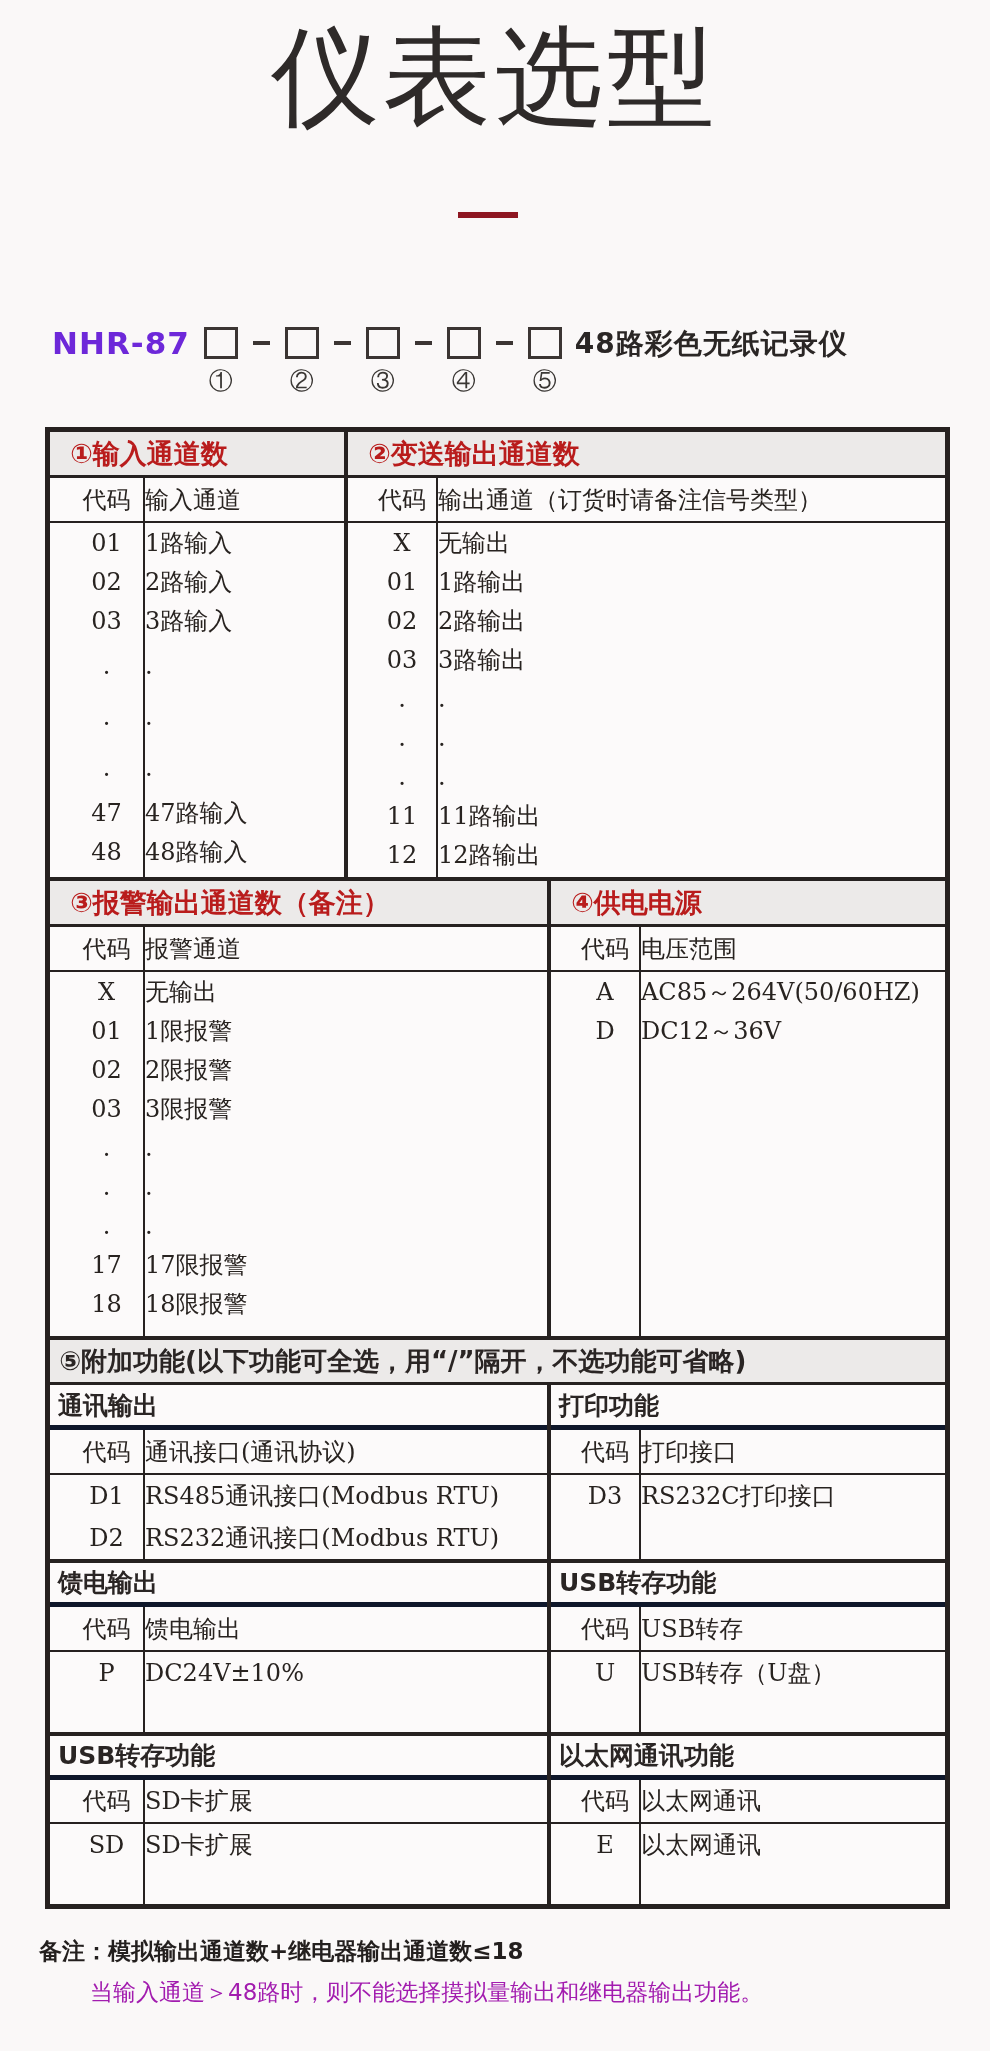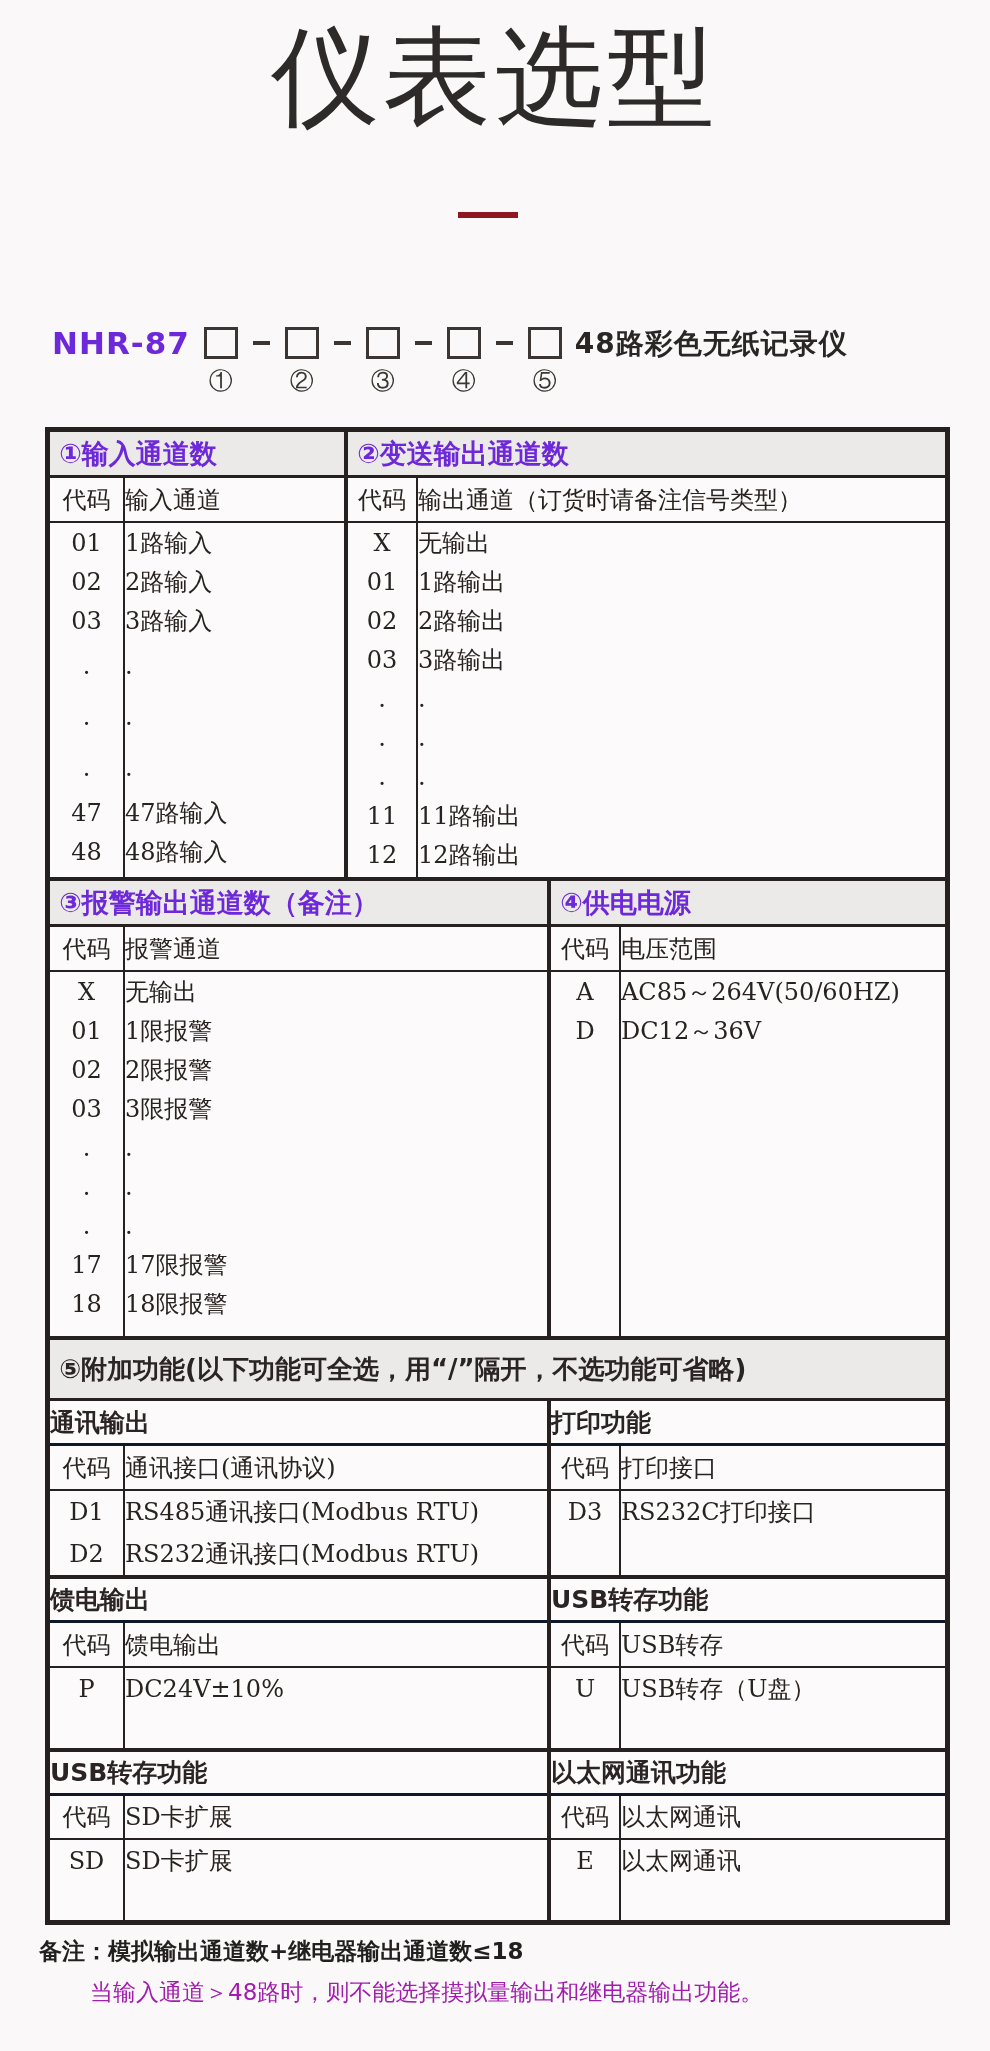--- a/index.html
+++ b/index.html
@@ -64,32 +64,32 @@
   .band{display:flex;border-top:4px solid #262120;box-sizing:border-box;}
   .band.first{border-top:none;}
   .band.thin-top{border-top:3px solid #262120;}
   .sec{display:flex;flex-direction:column;box-sizing:border-box;min-width:0;}
   .sec.left1{width:298px;border-right:4px solid #262120;}
   .sec.left2{width:501px;border-right:4px solid #262120;}
   .sec.rgt{flex:1;}
 
   .shdr{
     height:46px;background:#eceae9;border-bottom:3px solid #262120;
-    display:flex;align-items:center;padding-left:9px;
-    font-size:27px;font-weight:bold;color:#6d28d9;
+    display:flex;align-items:center;padding-left:20px;
+    font-size:27px;font-weight:bold;color:#b91c1c;
     box-sizing:border-box;white-space:nowrap;overflow:hidden;
   }
   .fullhdr{
-    height:58px;background:#eceae9;display:flex;align-items:center;
+    height:42px;background:#eceae9;display:flex;align-items:center;
     padding-left:9px;font-size:26px;font-weight:bold;color:#2a2524;
     box-sizing:border-box;white-space:nowrap;overflow:hidden;
   }
   .subhdr{
-    height:45px;border-bottom:3px solid #0f172a;background:#fcfafa;
-    display:flex;align-items:center;
+    height:45px;border-bottom:5px solid #0f172a;background:#fcfafa;
+    display:flex;align-items:center;padding-left:8px;
     font-size:25px;font-weight:bold;color:#2a2524;
     box-sizing:border-box;white-space:nowrap;
   }
   .subhdr.short{height:44px;}
 
   .chdr{
     display:flex;height:45px;border-bottom:2px solid #262120;
     box-sizing:border-box;
     font-family:"DejaVu Serif","Liberation Serif",serif;font-size:24px;
   }
@@ -103,21 +103,21 @@
   .trow{
     display:flex;height:39px;flex-shrink:0;
     font-family:"DejaVu Serif","Liberation Serif",serif;font-size:24px;
   }
   .sub .trow{height:42px;}
   .tall-dots .trow.dots{height:51px;}
   .trow.fill{flex:1 1 auto;height:auto;min-height:0;}
   .tc{display:flex;align-items:center;box-sizing:border-box;}
   .tc.code{
     width:75px;flex-shrink:0;justify-content:center;
-    border-right:2px solid #262120;text-align:center;
+    border-right:2px solid #262120;text-align:center;margin-left:20px;
   }
   .sec.rgt .tc.code{width:70px;}
   .tc.lbl{flex:1;white-space:nowrap;overflow:hidden;}
 
   
   .note1{
     position:absolute;top:1936px;left:39px;
     font-size:23px;font-weight:bold;color:#231f1e;white-space:nowrap;
   }
   .note2{

